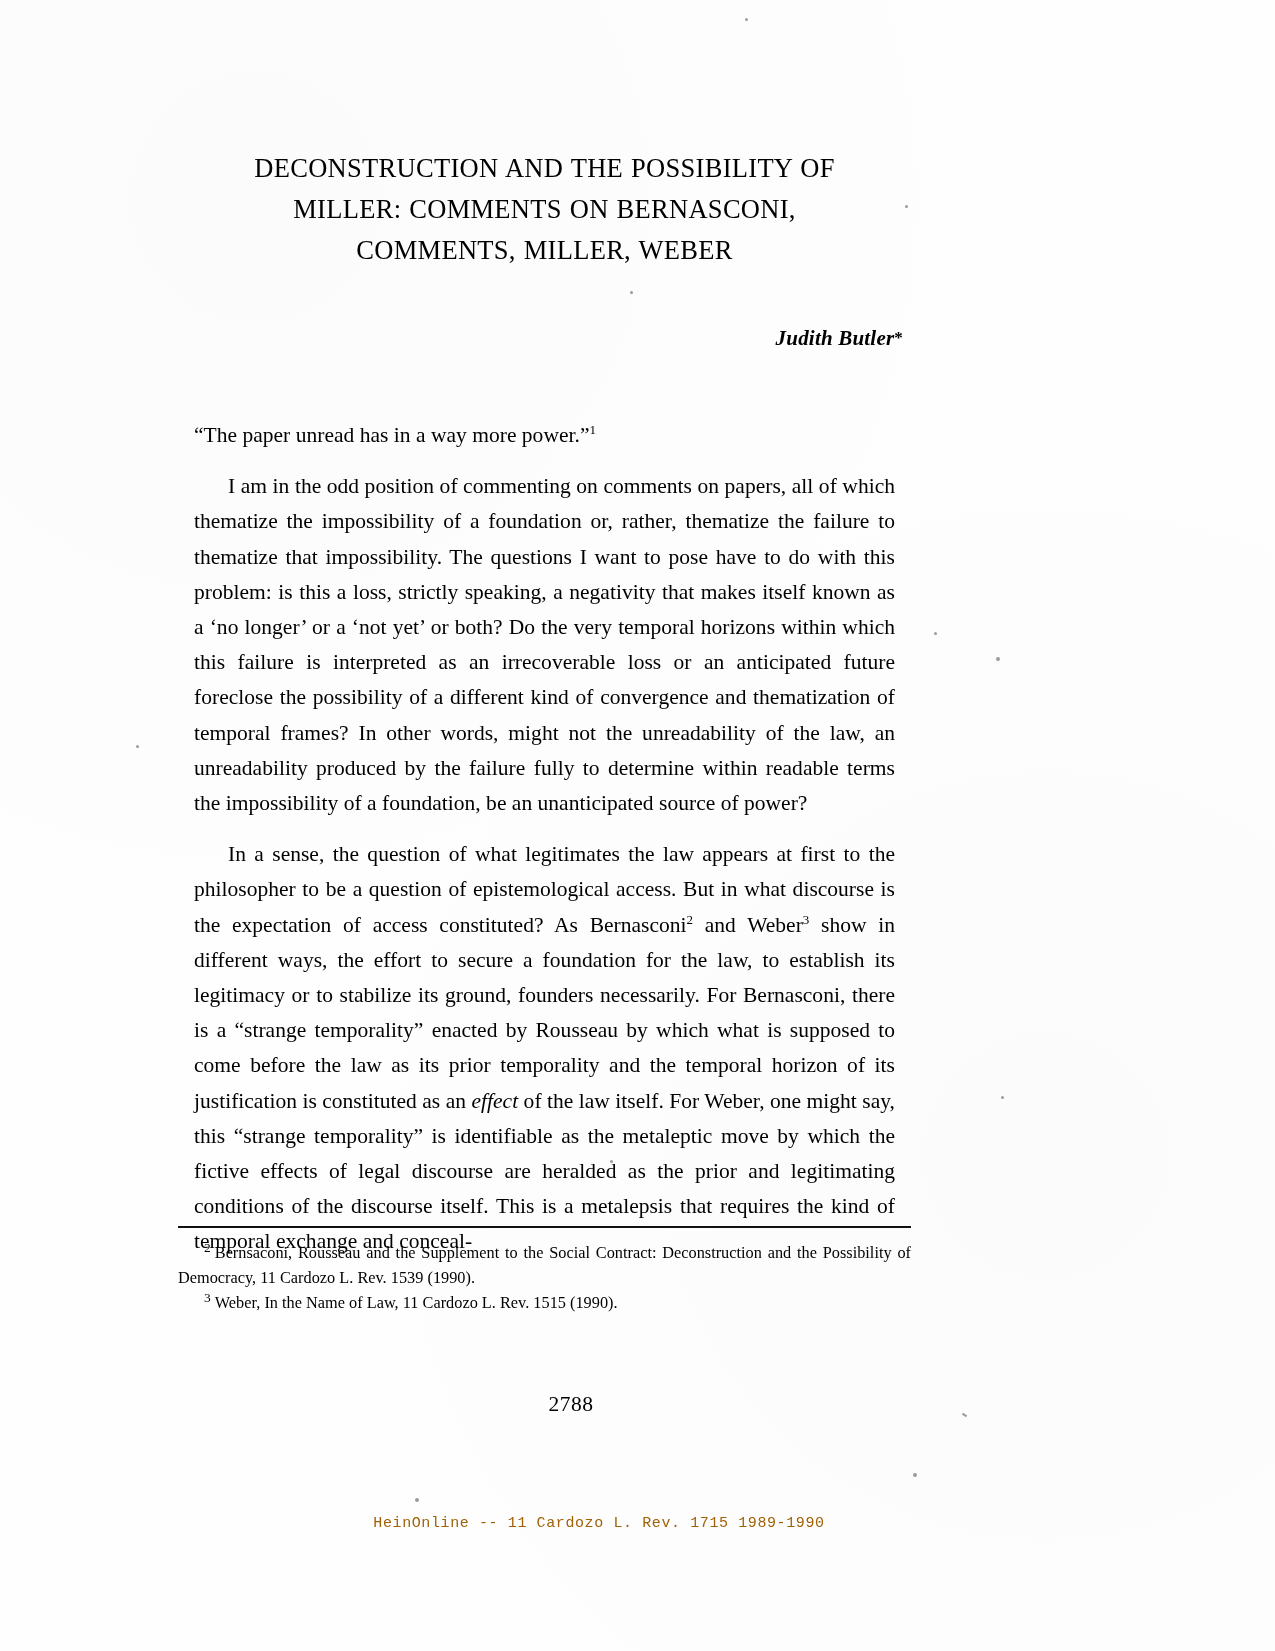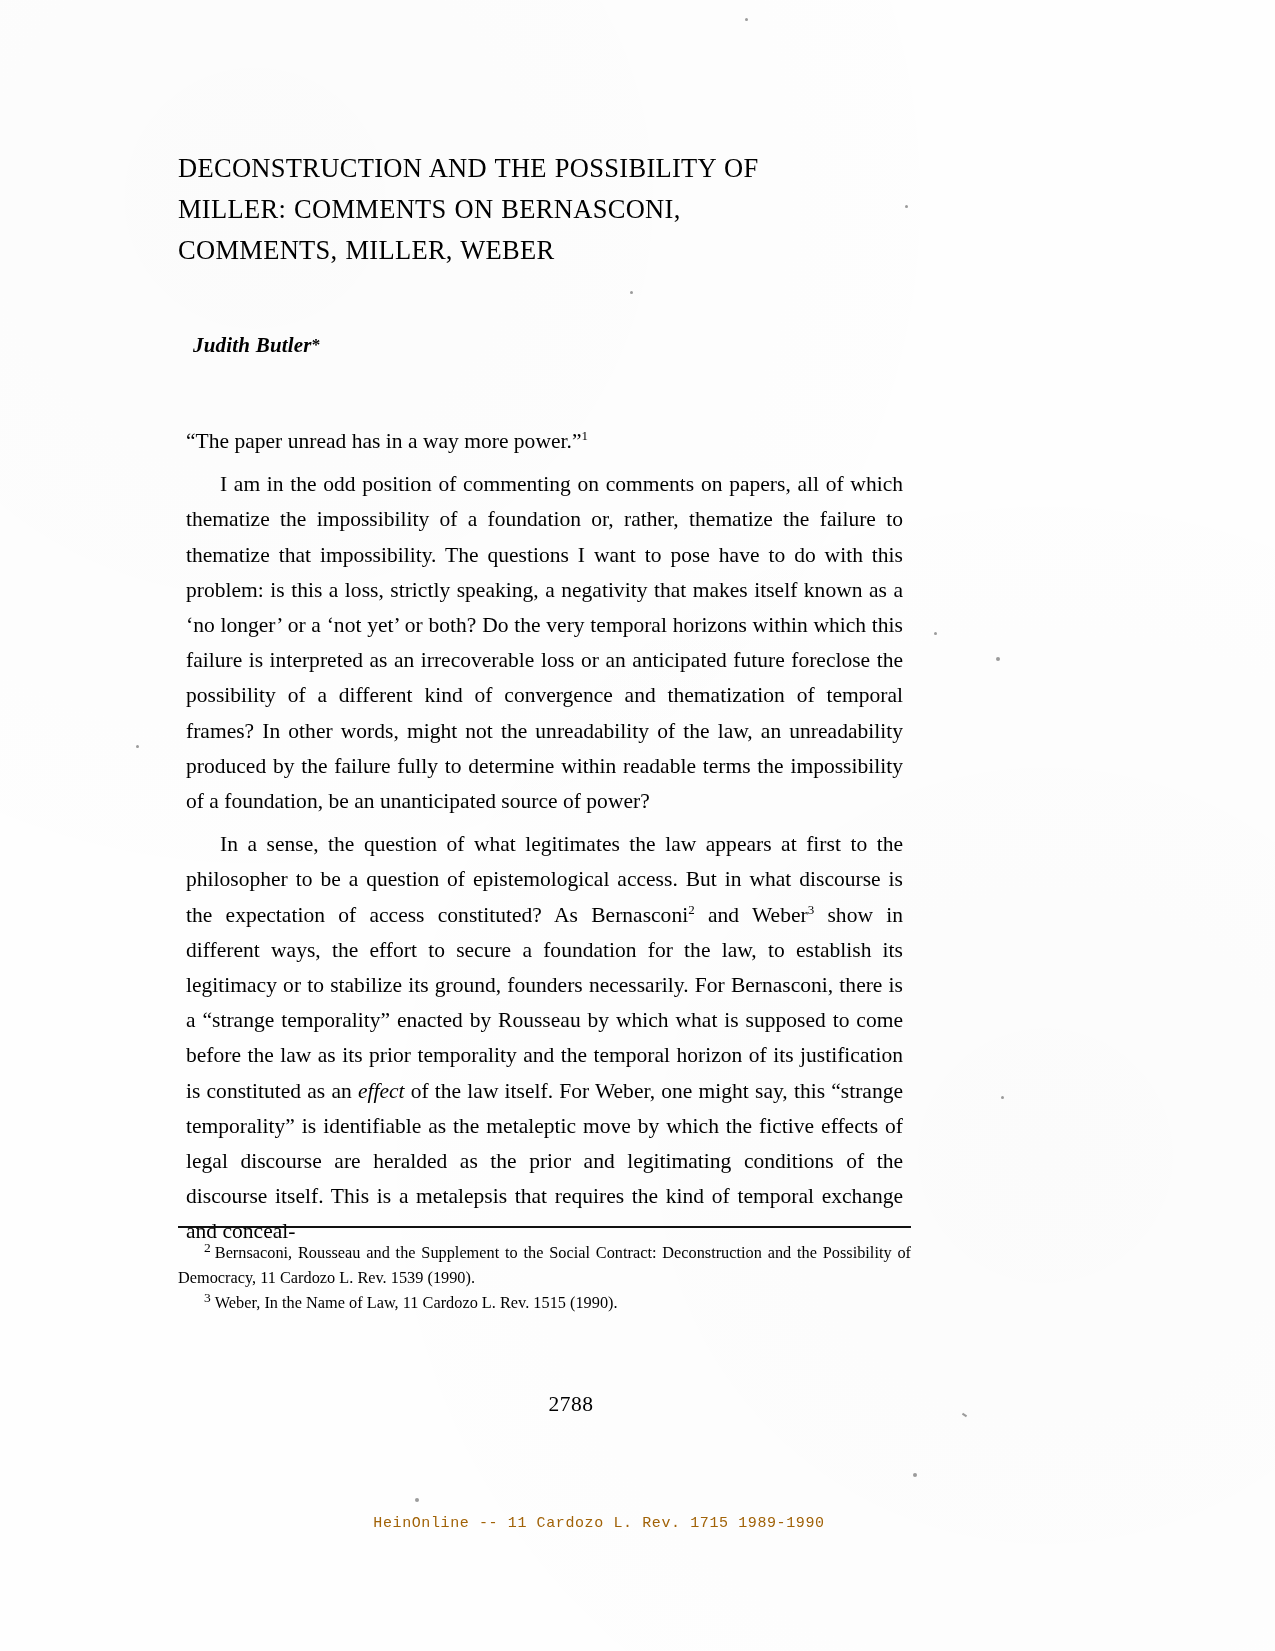--- a/index.html
+++ b/index.html
@@ -33,33 +33,33 @@
     position: absolute;
     left: 178px;
     top: 0;
     width: 733px;
   }
 
   
   .article-title {
     margin: 0;
     padding-top: 148px;
-    text-align: left;
+    text-align: center;
     font-size: 26.5px;
     line-height: 41px;
     font-weight: normal;
     letter-spacing: 0.3px;
     word-spacing: 1px;
   }
   .article-title .tline { display: block; }
 
   .byline {
-    margin: 15px;
+    margin: 8px;
     padding-top: 47px;
-    text-align: left;
+    text-align: right;
     font-size: 21px;
     font-style: italic;
     font-weight: bold;
     letter-spacing: 0.2px;
   }
   .byline .fn-mark {
     font-style: normal;
     font-size: 17px;
     vertical-align: 2px;
     font-weight: bold;
@@ -68,21 +68,21 @@
   
   .body-text {
     padding-top: 43px;
     font-size: 21.5px;
     line-height: 35.2px;
     text-align: justify;
     text-justify: inter-word;
     letter-spacing: 0.02px;
   }
   .body-text p {
-    margin: 8px;
+    margin: 16px;
     text-indent: 0;
   }
   .body-text p.indent {
     text-indent: 34px;
   }
   .body-text sup {
     font-size: 13px;
     vertical-align: super;
     line-height: 0;
   }

